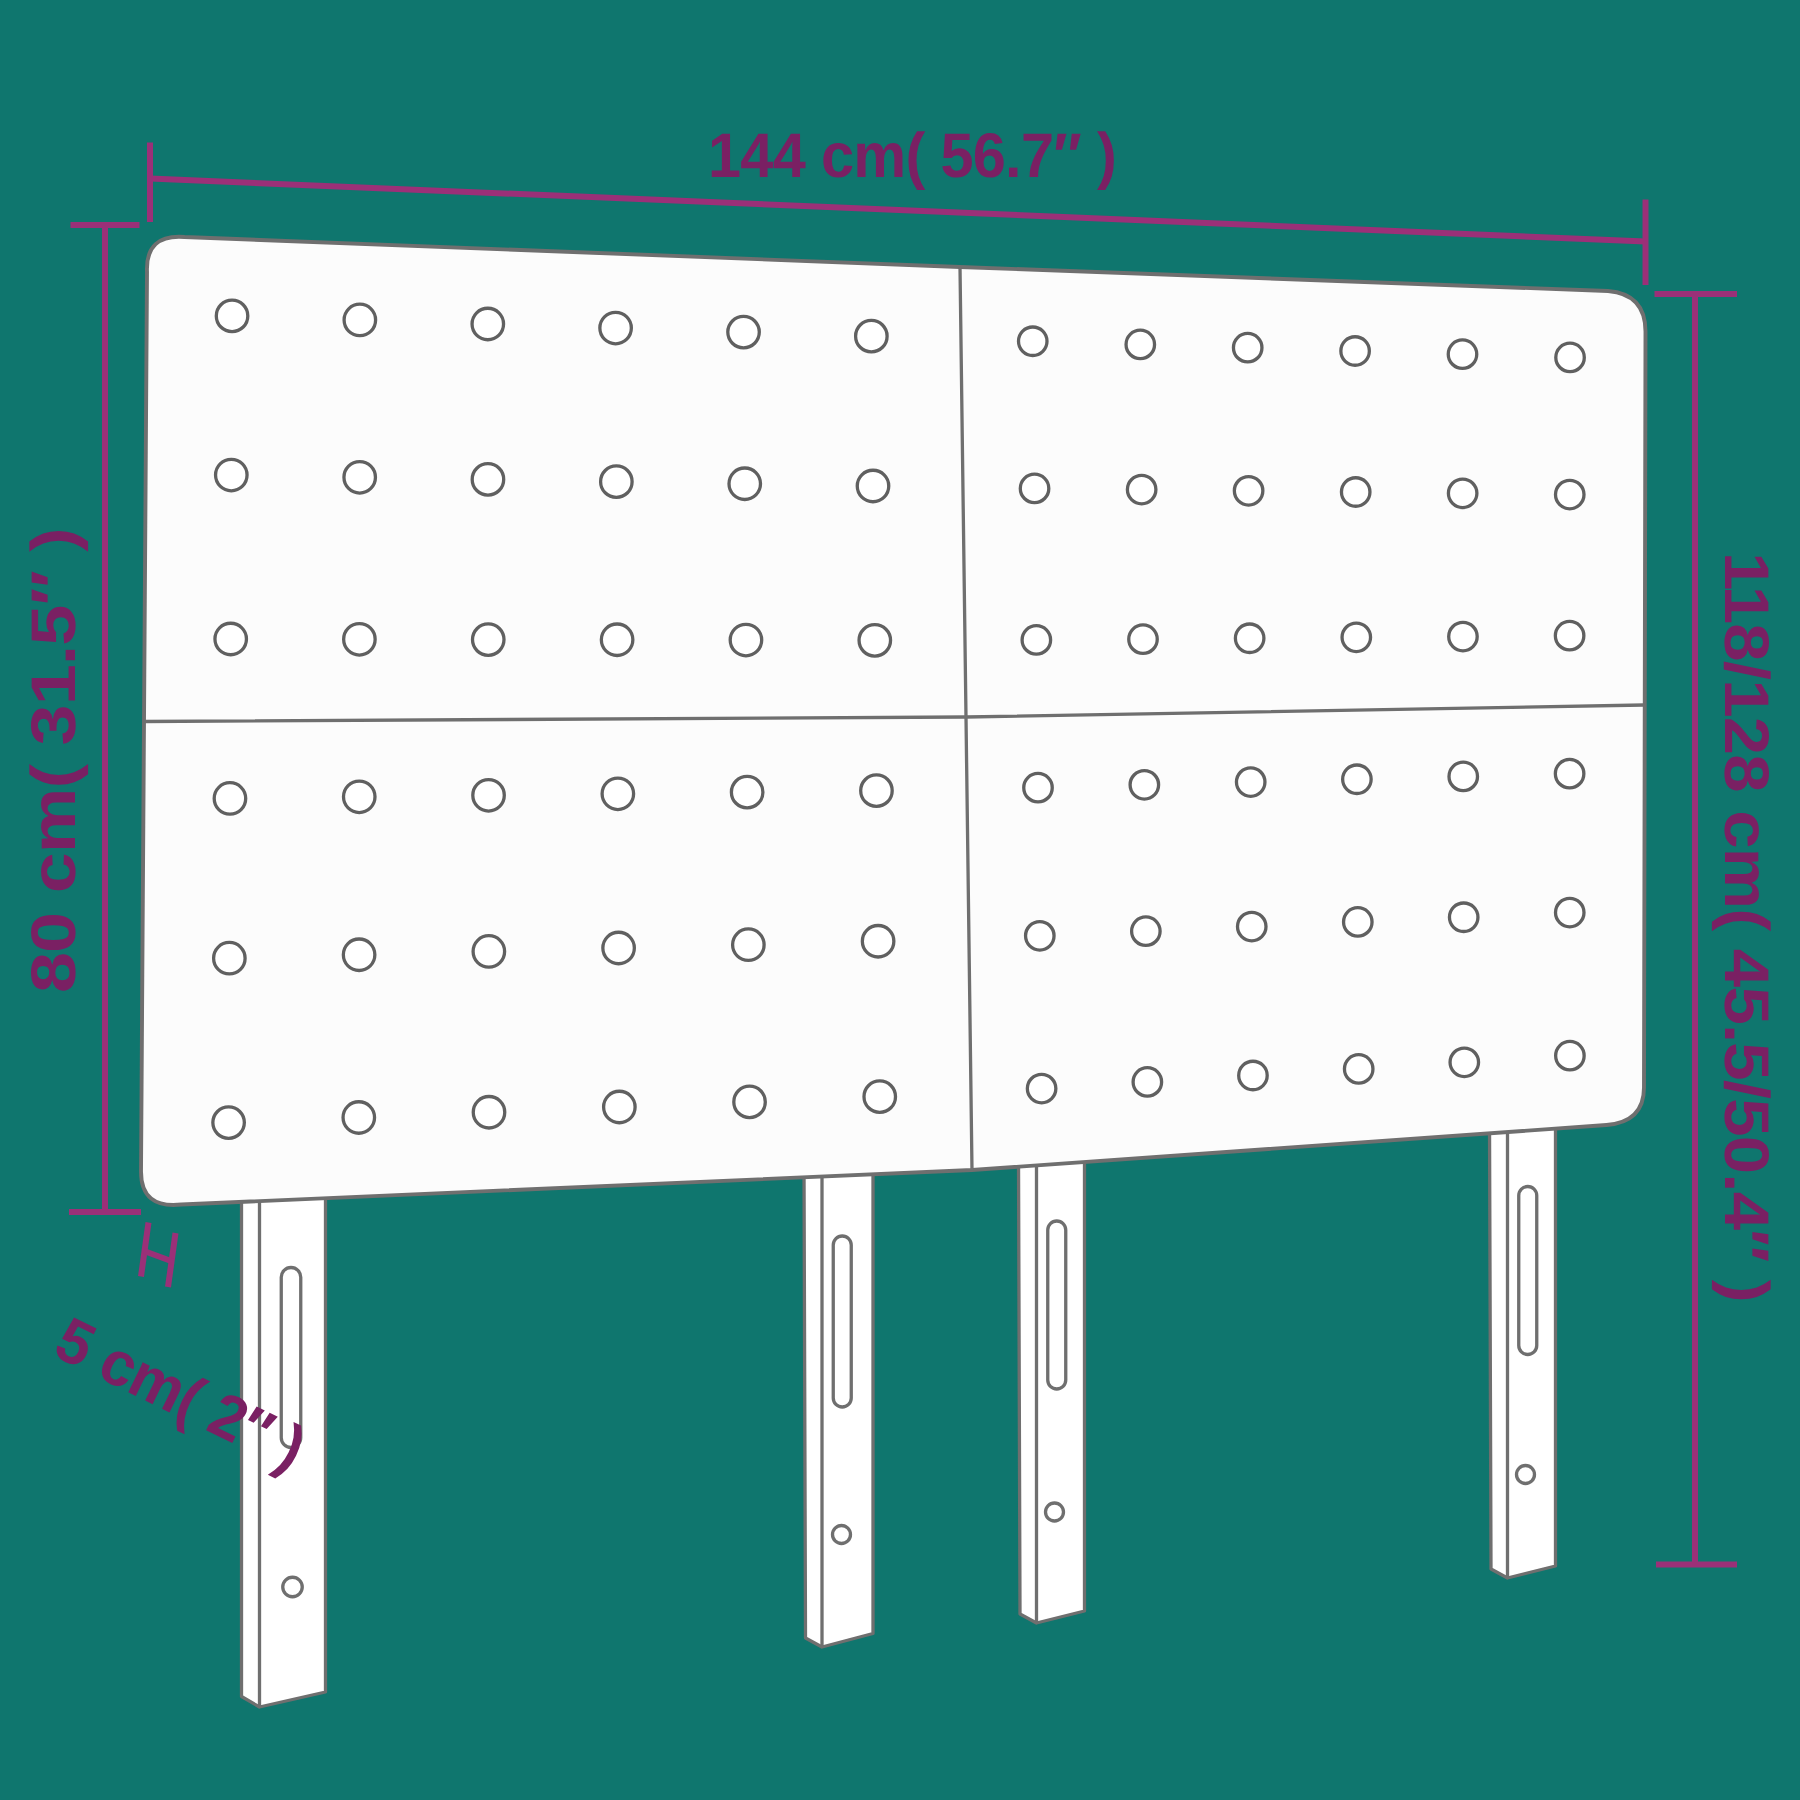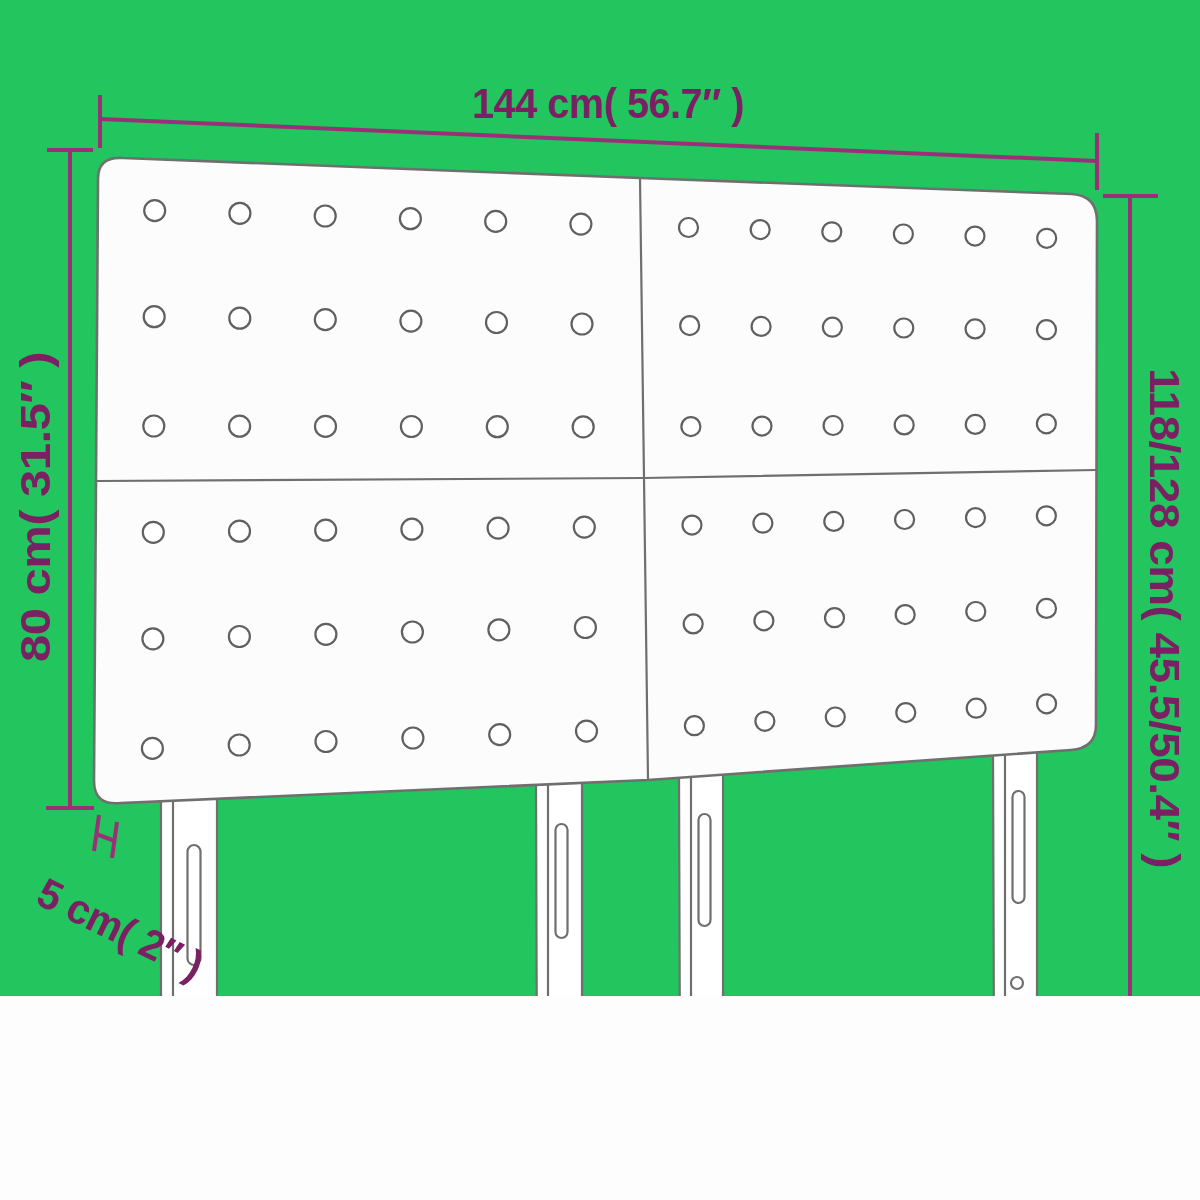--- a/index.html
+++ b/index.html
@@ -1,16 +1,16 @@
 <!DOCTYPE html>
 <html><head>
 <meta charset="utf-8">
 <style>
   html,body{margin:0;padding:0;background:#fdfdfd;}
-  .stage{position:relative;width:1200px;height:996px;background:#22c55e;overflow:hidden;
+  .stage{position:relative;width:1200px;height:1200px;background:#0f766e;overflow:hidden;
          font-family:"Liberation Sans", sans-serif;}
   svg{display:block}
   .dim-text{font-family:"Liberation Sans", sans-serif;font-weight:bold;font-size:42px;letter-spacing:-0.5px;}
 </style>
 </head>
 <body>
 
 <div class="stage">
 <svg width="1200" height="1200" viewBox="0 0 1200 1200">
 

